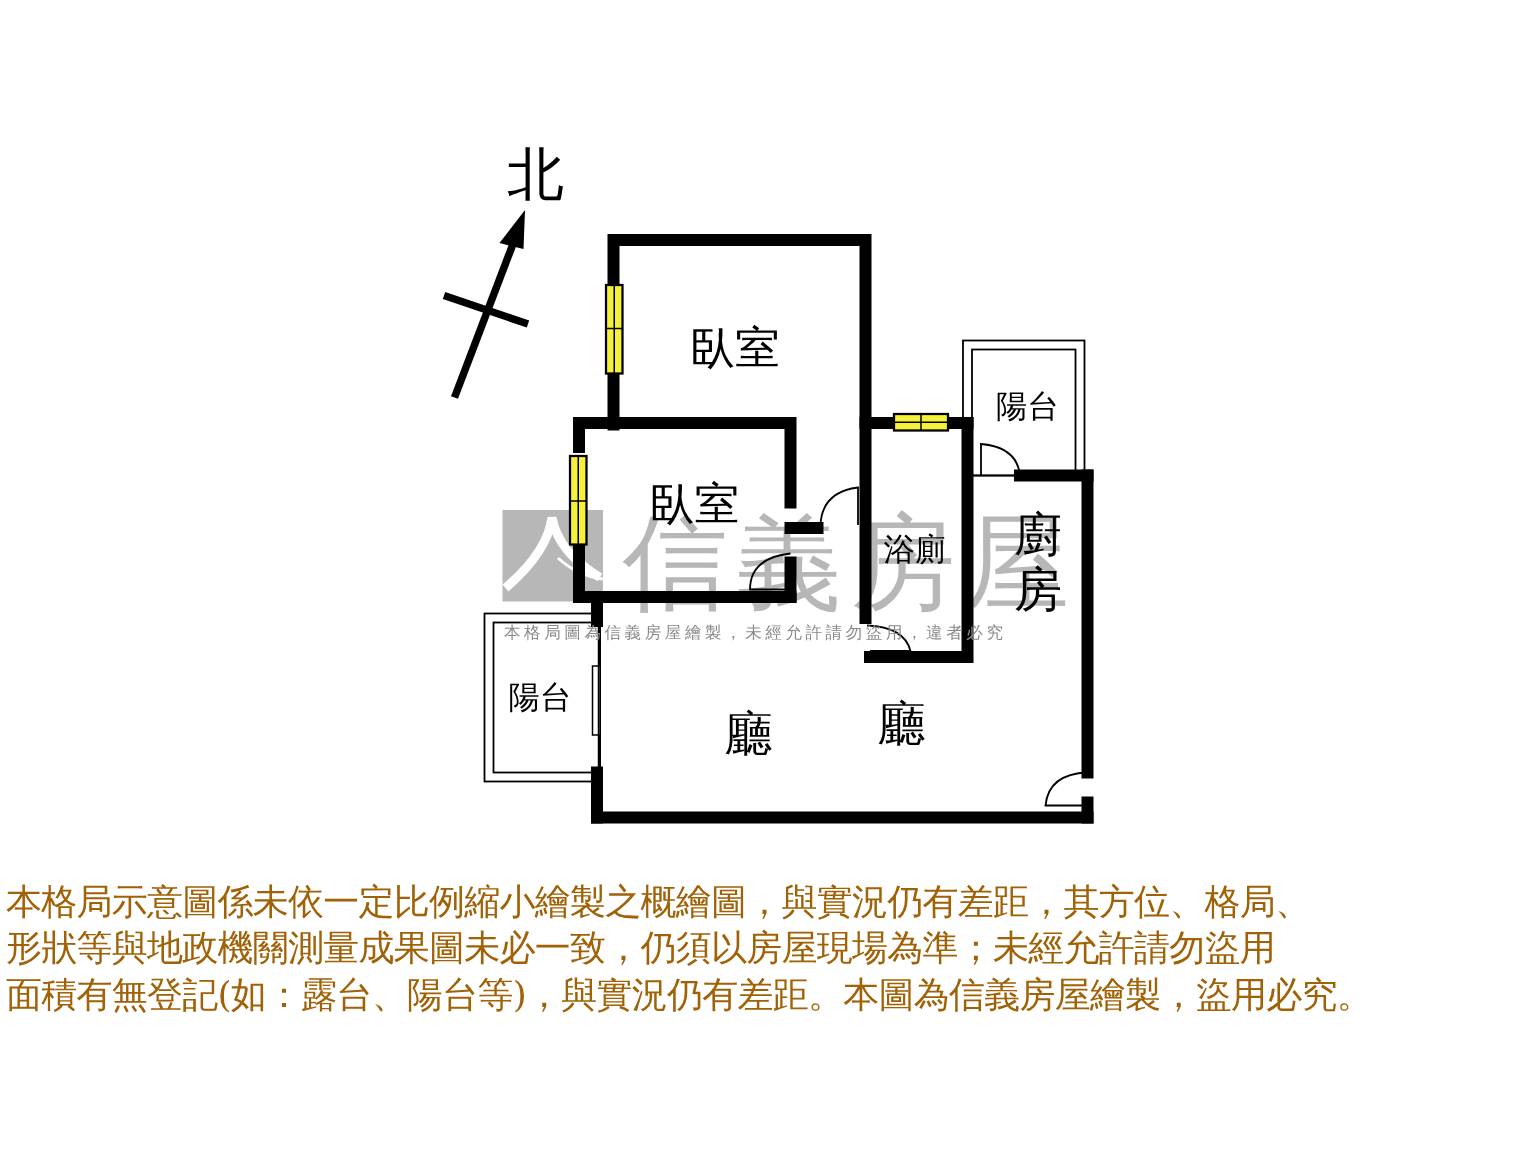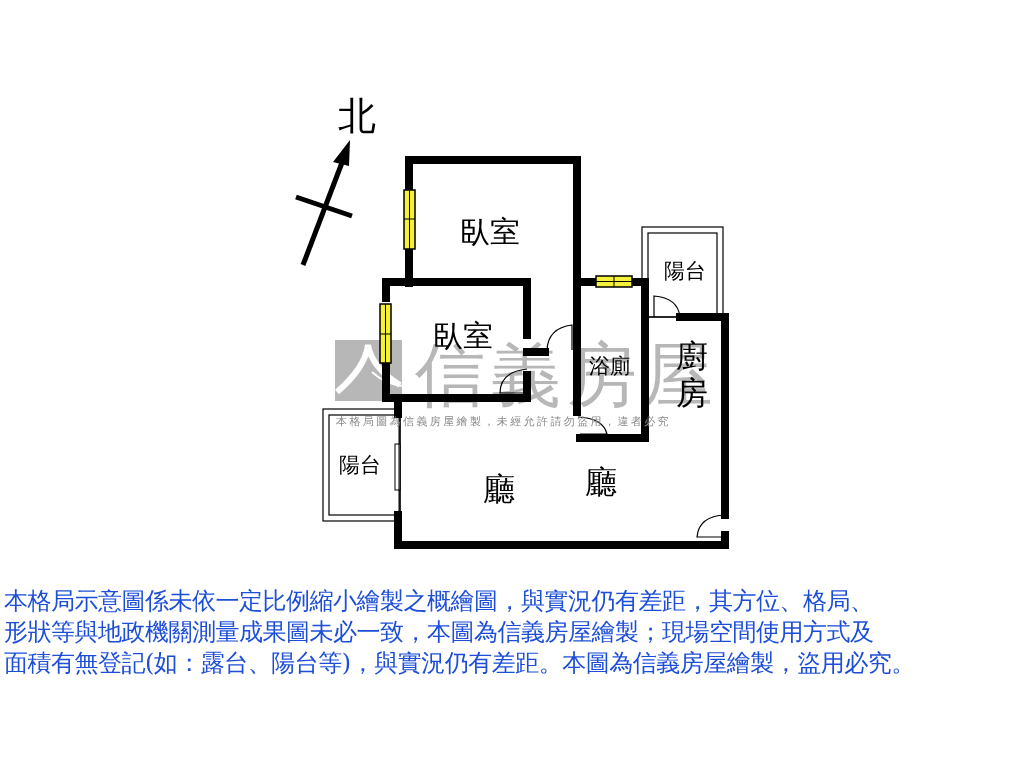--- a/index.html
+++ b/index.html
@@ -1,21 +1,21 @@
 <!DOCTYPE html>
 <html><head>
 <meta charset="utf-8">
 <style>
   html,body{margin:0;padding:0;background:#fff;}
   body{width:1024px;height:768px;position:relative;overflow:hidden;font-family:"DejaVu Serif","Liberation Serif",serif;}
   #plan{position:absolute;left:0;top:0;width:1024px;height:560px;}
   .room-label{font-family:"DejaVu Serif","Liberation Serif",serif;fill:#000;}
   .wm-text{font-family:"DejaVu Sans","Liberation Sans",sans-serif;fill:#b4b4b4;}
   .wm-small{font-family:"DejaVu Sans","Liberation Sans",sans-serif;fill:#8a8a8a;}
-  #disclaimer{position:absolute;left:4px;top:586px;width:1020px;font-size:24px;line-height:31px;color:#1d4ed8;font-family:"DejaVu Serif","Liberation Serif",serif;letter-spacing:-0.5px;}
+  #disclaimer{position:absolute;left:4px;top:586px;width:1020px;font-size:24px;line-height:31px;color:#a16207;font-family:"DejaVu Serif","Liberation Serif",serif;letter-spacing:-0.5px;}
   #disclaimer div{white-space:nowrap;}
 </style>
 </head>
 <body>
 
 <svg id="plan" viewBox="0 0 1024 560" xmlns="http://www.w3.org/2000/svg">
 
   <g>
     <line x1="303" y1="265" x2="343" y2="160" stroke="#000" stroke-width="5"></line>
     <polygon points="350,140 333,162 349,166" fill="#000"></polygon>
@@ -92,15 +92,15 @@
   <text x="589" y="373" font-size="21" class="room-label">浴廁</text>
   <text x="676" y="367" font-size="32" class="room-label">廚</text>
   <text x="676" y="404" font-size="32" class="room-label">房</text>
   <text x="339" y="472" font-size="21" class="room-label">陽台</text>
   <text x="483" y="500" font-size="32" class="room-label">廳</text>
   <text x="585" y="493" font-size="32" class="room-label">廳</text>
 </svg>
 
 <div id="disclaimer">
   <div>本格局示意圖係未依一定比例縮小繪製之概繪圖，與實況仍有差距，其方位、格局、</div>
-  <div>形狀等與地政機關測量成果圖未必一致，本圖為信義房屋繪製；現場空間使用方式及</div>
+  <div>形狀等與地政機關測量成果圖未必一致，仍須以房屋現場為準；未經允許請勿盜用</div>
   <div>面積有無登記(如：露台、陽台等)，與實況仍有差距。本圖為信義房屋繪製，盜用必究。</div>
 </div>
 
 </body></html>

